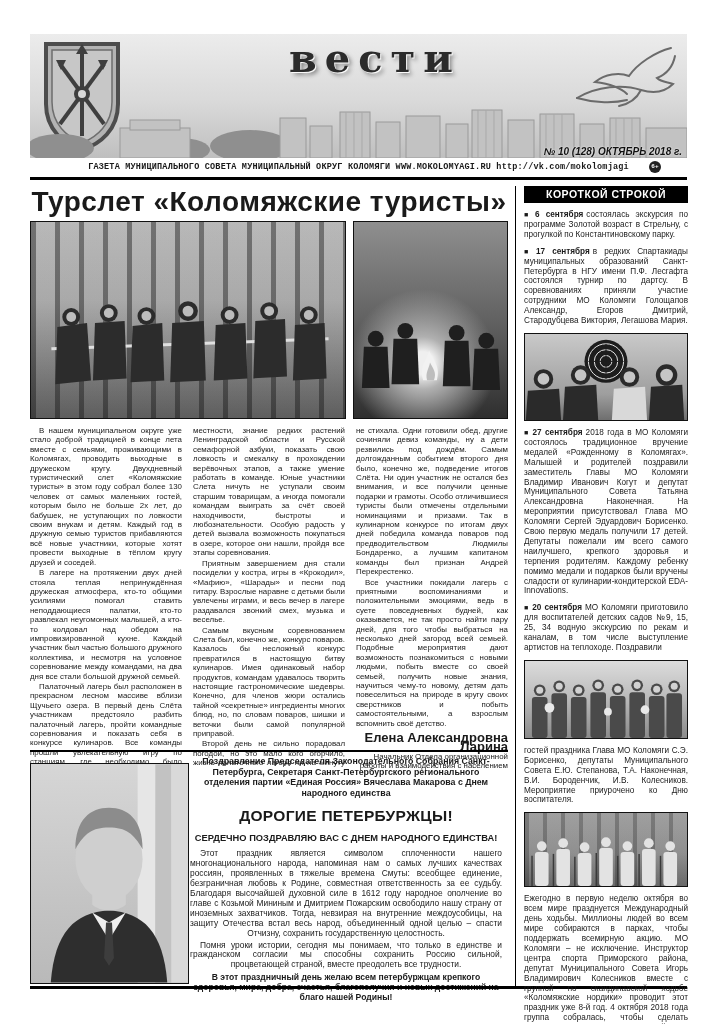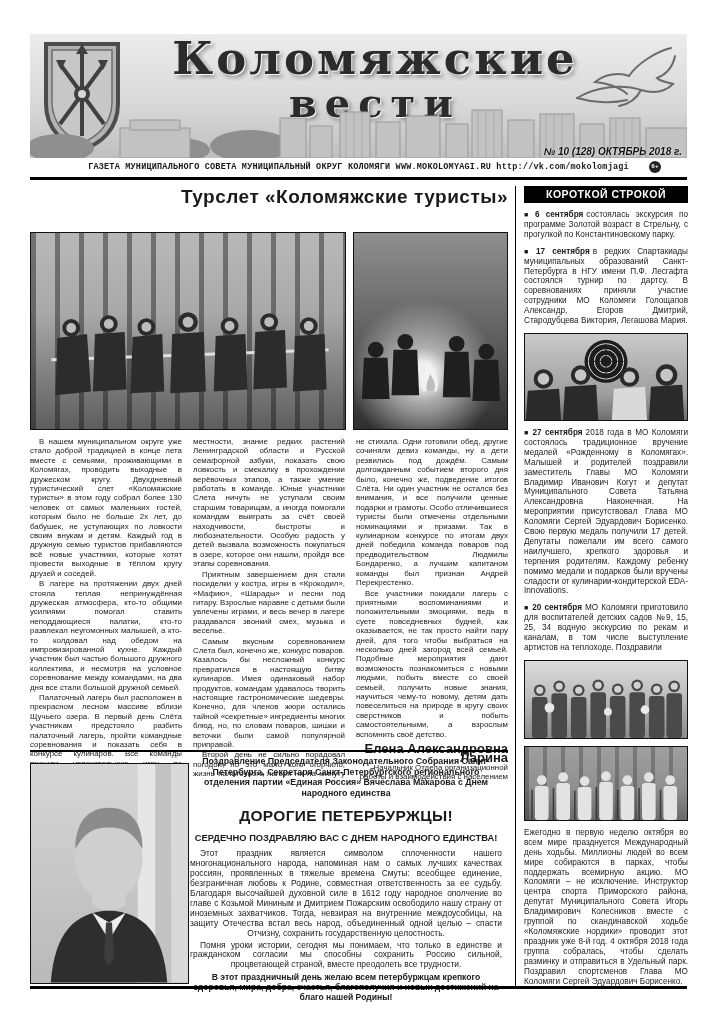--- a/index.html
+++ b/index.html
@@ -20,21 +20,21 @@
   .infobar{left:30px;top:160px;width:657px;height:15px;font-size:8.5px;font-weight:bold;text-align:center;line-height:15px;letter-spacing:.2px;font-family:Liberation Mono, monospace;}
   .infobar .vk{font-weight:bold;}
   .age-badge{position:absolute;right:26px;top:1px;width:12px;height:12px;border-radius:50%;background:#222;color:#fff;font-size:6px;font-weight:bold;line-height:12px;text-align:center;}
   .rule-top{left:30px;top:177px;width:657px;height:3px;background:#000;}
   .rule-mid{left:30px;top:750px;width:478px;height:2px;background:#000;}
   .rule-bot{left:30px;top:986px;width:657px;height:3px;background:#000;}
   .v-divider{left:515px;top:186px;width:1px;height:800px;background:#000;}
 
   
   .article{left:30px;top:184px;width:478px;}
-  .headline{text-align:right;font-size:19px;font-weight:bold;letter-spacing:.5px;margin:2px 0 24px 0;}
+  .headline{text-align:center;font-size:28px;font-weight:bold;letter-spacing:.5px;margin:2px 0 3px 0;}
   .photo-row{display:flex;gap:7px;}
   .photo{border:1px solid #111;box-sizing:border-box;position:relative;overflow:hidden;}
   .ph-forest{width:316px;height:198px;background:
       repeating-linear-gradient(90deg,rgba(45,45,45,.5) 0 5px,rgba(200,200,200,.12) 5px 24px),
       linear-gradient(180deg,#b6b6b6 0%,#a5a5a5 40%,#7d7d7d 68%,#4f4f4f 100%);}
   .ph-camp{width:155px;height:198px;background:
       radial-gradient(circle at 45% 72%,#efefef 0 7%,#b0b0b0 16%,rgba(80,80,80,0) 45%),
       linear-gradient(180deg,#8f8f8f 0%,#5d5d5d 55%,#2f2f2f 100%);}
   .cols{margin-top:7px;height:354px;column-count:3;column-gap:11px;font-size:7.9px;line-height:9.4px;text-align:justify;overflow:hidden;}
   .cols p{margin:0;text-indent:9px;}
@@ -82,21 +82,20 @@
     </g>
     <g fill="#3f3f3f">
       <circle cx="42" cy="54" r="8"></circle>
       <path d="M36 14 L42 4 L48 14 Z"></path>
       <path d="M16 20 L26 20 L21 30 Z"></path>
       <path d="M58 20 L68 20 L63 30 Z"></path>
     </g>
     <circle cx="42" cy="54" r="4" fill="#d9d9d9"></circle>
   </svg>
   <div class="mast-title">
-    <div class="l1">Коломяжские</div>
     <div class="l2">вести</div>
   </div>
   <svg class="dove" viewBox="0 0 110 78">
     <g fill="none" stroke="#6b6b6b" stroke-width="2" stroke-linecap="round">
       <path d="M100 6 C84 10 66 22 58 34 C48 30 34 32 24 40 C40 42 50 46 56 52"></path>
       <path d="M6 56 C26 44 52 42 70 48 C84 52 94 50 102 42 C96 40 90 40 86 36 C96 32 102 24 104 14"></path>
       <path d="M6 56 C20 60 40 62 56 58"></path>
       <path d="M70 48 C66 56 58 62 48 64"></path>
     </g>
   </svg>
@@ -324,20 +323,21 @@
           <circle cx="152" cy="26" r="3.6"></circle>
       </g>
       <g fill="#e9e9e9">
           <circle cx="24" cy="48" r="5"></circle>
           <circle cx="84" cy="52" r="4"></circle>
           <circle cx="122" cy="50" r="4.5"></circle>
         </g>
     </svg>
   </div>
 
+  <p class="sb-item">гостей праздника Глава МО Коломяги С.Э. Борисенко, депутаты Муниципального Совета Е.Ю. Степанова, Т.А. Наконечная, В.И. Бороденчик, И.В. Колесников. Мероприятие приурочено ко Дню воспитателя.</p>
 
   <div class="photo sb-photo ph-park">
     <svg viewBox="0 0 164 75" width="162" height="73">
       <g fill="#e3e3e3">
         <circle cx="16" cy="34" r="5"></circle>
           <rect x="9" y="40" width="14" height="35" rx="3"></rect>
         <circle cx="38" cy="31" r="5"></circle>
           <rect x="31" y="37" width="14" height="38" rx="3"></rect>
         <circle cx="60" cy="35" r="5"></circle>
           <rect x="53" y="41" width="14" height="34" rx="3"></rect>

